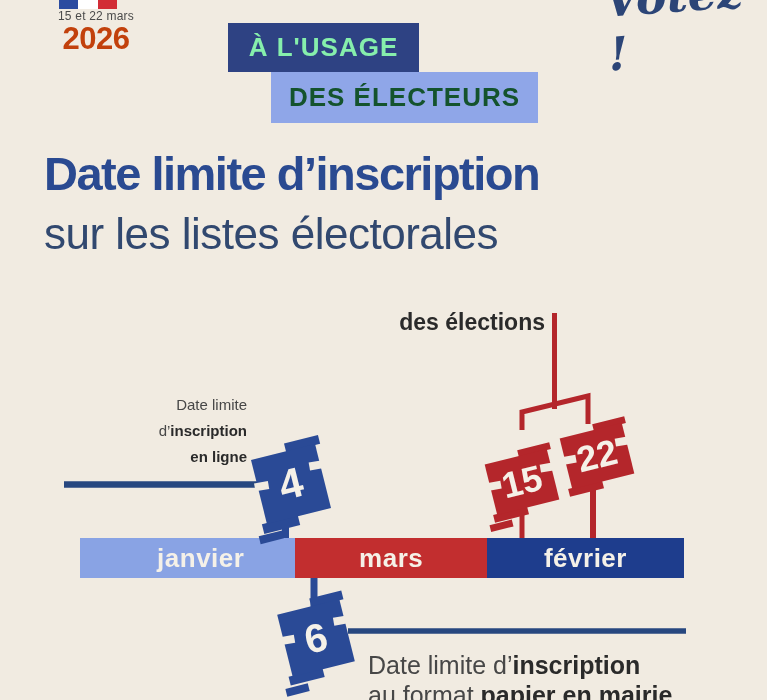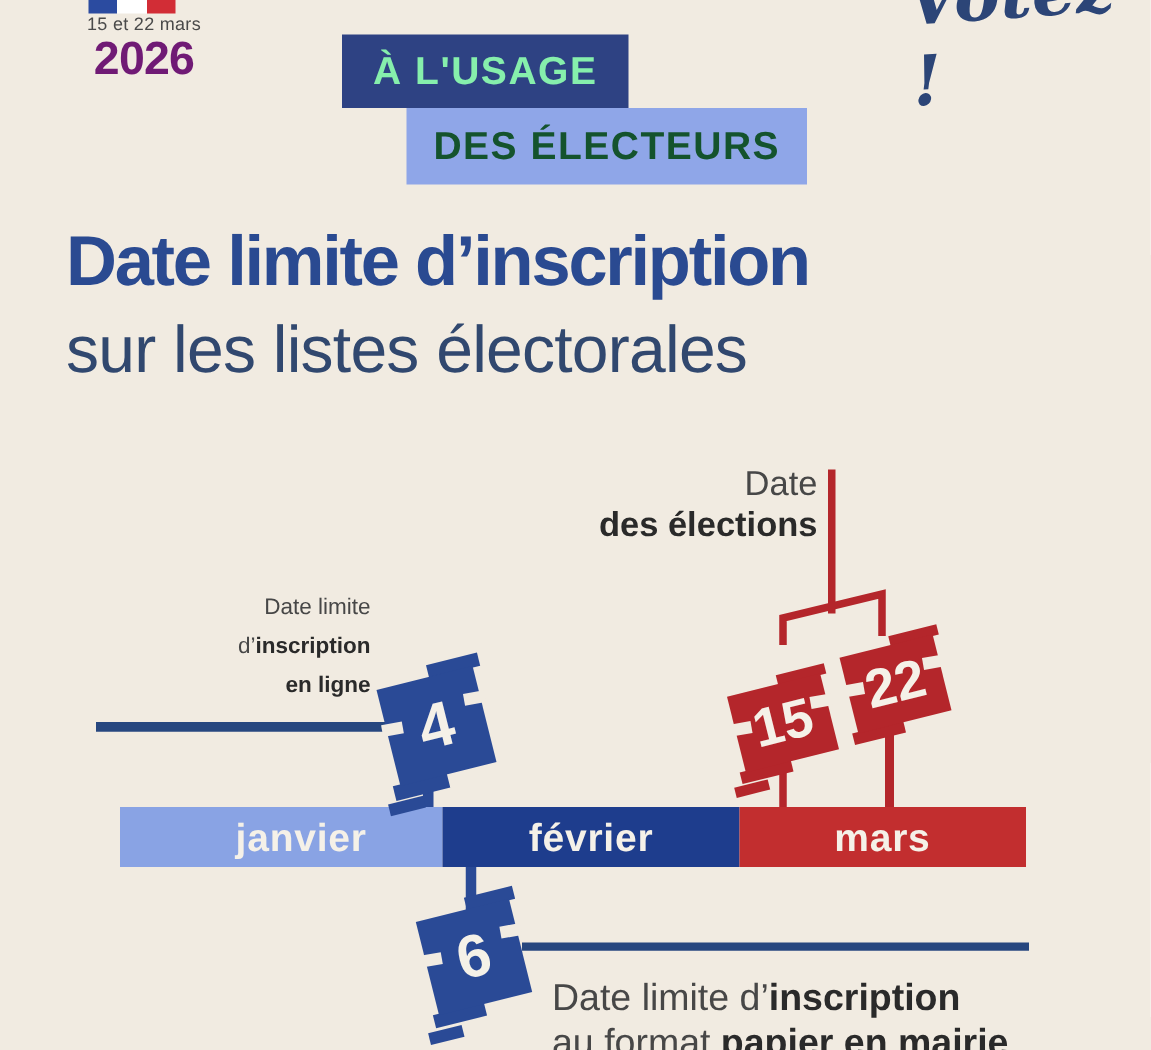--- a/index.html
+++ b/index.html
@@ -23,21 +23,21 @@
   #page{
     position:relative;width:767px;height:700px;overflow:hidden;
     background:var(--bg);
   }
   
   #flag{position:absolute;left:59px;top:0;width:58px;height:9px;display:flex;}
   #flag .stripe{flex:1;height:100%;}
   .stripe.b{background:#2b4ba0;} .stripe.w{background:#ffffff;} .stripe.r{background:#d22d36;}
   #date-block{position:absolute;left:38px;top:9px;width:116px;text-align:center;color:#4a4a4a;}
   #date-range{font-size:12px;letter-spacing:.2px;}
-  #year{font-size:31px;font-weight:bold;color:#701a75;letter-spacing:-.5px;margin-top:-2px;}
+  #year{font-size:31px;font-weight:bold;color:#c2410c;letter-spacing:-.5px;margin-top:-2px;}
   .badge{position:absolute;display:flex;align-items:center;justify-content:center;
          font-weight:bold;font-size:26px;letter-spacing:1px;}
   #badge-usage{left:228px;top:23px;width:191px;height:49px;background:var(--navy-badge);color:#86efac;}
   #badge-electeurs{left:271px;top:72px;width:267px;height:51px;background:var(--periwinkle);color:#14532d;}
   #handwritten{position:absolute;left:606px;top:-32px;font-family:"DejaVu Serif",serif;
                font-style:italic;font-weight:bold;font-size:46px;color:#2c4577;transform:rotate(-4deg);}
   
   #title{position:absolute;left:44px;top:146px;font-size:47px;font-weight:800;
          color:var(--title-blue);letter-spacing:-1.5px;}
   #subtitle{position:absolute;left:44px;top:209px;font-size:44px;color:var(--subtitle-blue);letter-spacing:-.5px;}
@@ -103,22 +103,22 @@
     <line x1="593" y1="450" x2="593" y2="539" stroke="#b4262b" stroke-width="6"></line>
 
     <line x1="64" y1="484.5" x2="266" y2="484.5" stroke="#27477f" stroke-width="6.5"></line>
     <line x1="285.5" y1="465" x2="285.5" y2="540" stroke="#2a4a96" stroke-width="7"></line>
     <line x1="314" y1="577" x2="314" y2="615" stroke="#2a4a96" stroke-width="7"></line>
     <line x1="348" y1="631" x2="686" y2="631" stroke="#27477f" stroke-width="5.5"></line>
   </svg>
 
   <div id="bar">
     <div class="month m1">janvier</div>
+    <div class="month m3">mars</div>
     <div class="month m2">février</div>
-    <div class="month m3">mars</div>
   </div>
 
   <div id="marker-4" class="marker navy">
     <div class="sliver tr"></div>
     <div class="sliver bl"></div>
     <div class="sliver bl2"></div>
     <div class="tag">
         <span class="num">4</span>
       </div>
     <div class="notch nl"></div>
@@ -148,21 +148,20 @@
     <div class="sliver bl"></div>
     <div class="sliver bl2"></div>
     <div class="tag">
         <span class="num">6</span>
       </div>
     <div class="notch nl"></div>
     <div class="notch nr"></div>
   </div>
 
   <div id="label-elections" class="anno">
-    <div>Date</div>
     <b>des élections</b>
   </div>
 
   <div id="label-online" class="anno">
     <div>Date limite</div>
     <div><span>d’</span><b>inscription</b></div>
     <div><b>en ligne</b></div>
   </div>
 
   <div id="label-paper" class="anno">

